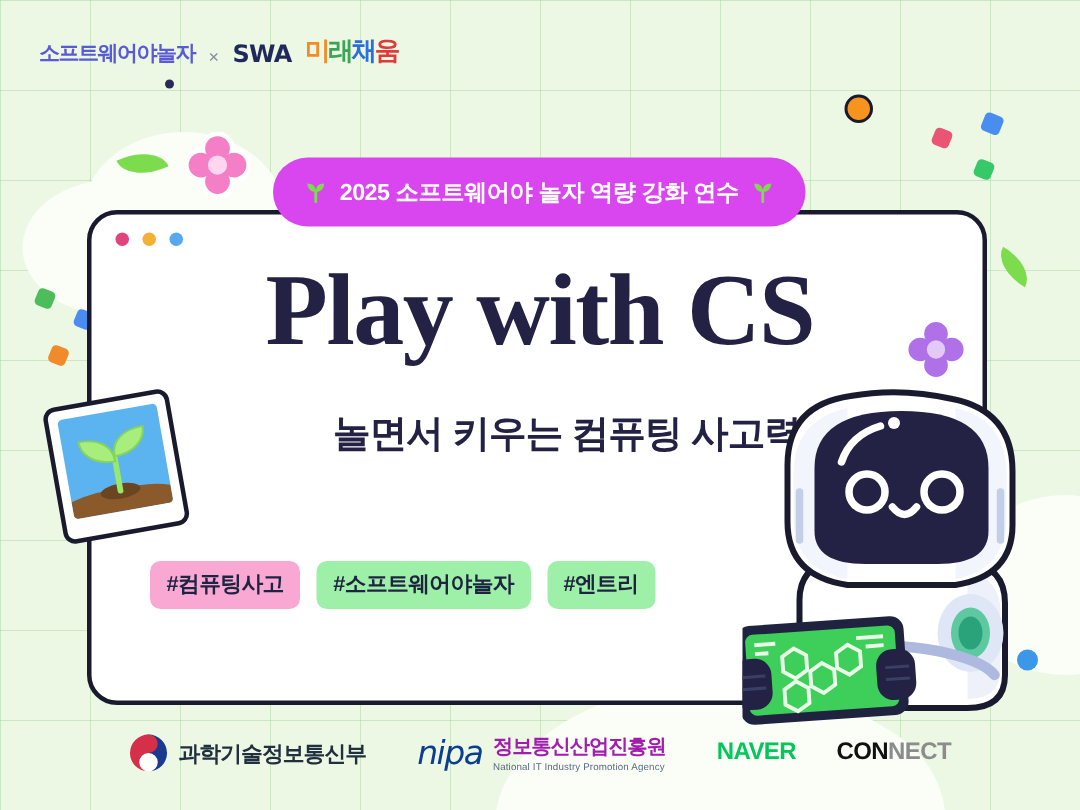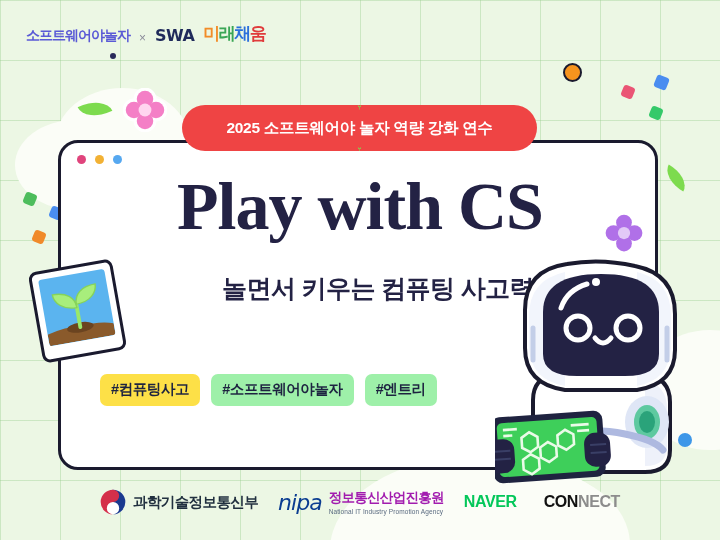--- a/index.html
+++ b/index.html
@@ -35,24 +35,23 @@
   #main-card{
     position:absolute; left:58px; top:140px; width:600px; height:330px;
     background:#ffffff; border:3px solid #1a1a2e; border-radius:20px;
   }
   #window-dots{ position:absolute; left:16px; top:12px; display:flex; gap:9px; }
   #window-dots i{ width:9px; height:9px; border-radius:50%; display:block; }
 
   
   #banner{
     position:absolute; left:182px; top:105px; width:355px; height:46px;
-    background:#ef4444; border-radius:24px;
+    background:#d946ef; border-radius:24px;
     display:flex; align-items:center; justify-content:center; gap:8px;
     z-index:6;
-    flex-direction:column;
   }
   #banner .btxt{
     color:#ffffff; font-size:15.5px; font-weight:bold; letter-spacing:-.3px;
     white-space:nowrap;
   }
 
   
   #headline{
     position:absolute; left:0; right:0; top:172px; text-align:center; z-index:5;
     color:#232244; font-size:68px; font-weight:bold; letter-spacing:-1px;
@@ -87,21 +86,21 @@
   
   .leaf{ position:absolute; background:#7ddb4e; z-index:7;
          border-radius:0 100% 0 100%; }
 
   
   #astronaut{ position:absolute; left:495px; top:250px; width:215px; height:240px; z-index:9; }
 
   
   #logo-bar{
     position:absolute; left:0; right:0; bottom:18px; height:40px;
-    display:flex; align-items:center; justify-content:center; gap:20px; z-index:10;
+    display:flex; align-items:center; justify-content:center; gap:34px; z-index:10;
   }
   .logo-grp{ display:flex; align-items:center; gap:7px; }
   #msit-text{ color:#21303f; font-size:14.5px; font-weight:bold; letter-spacing:-.6px; }
   #nipa-mark{
     color:#0b3d91; font-size:22px; font-weight:normal; font-style:italic;
     letter-spacing:-1px; font-family:"DejaVu Sans", sans-serif;
   }
   #nipa-ko{ color:#a21caf; font-size:13.5px; font-weight:bold; letter-spacing:-.7px; display:block;}
   #nipa-en{ color:#5a6b80; font-size:6.5px; letter-spacing:.1px; display:block; margin-top:1px;}
   #nc-naver{ color:#03c75a; font-size:16px; font-weight:bold; letter-spacing:-.4px;}
@@ -197,21 +196,21 @@
     <path d="M8 15 V7" stroke="#7ddb4e" stroke-width="2" fill="none" stroke-linecap="round"></path>
     <path d="M8 8 C4 8 2 5 2 2 C6 2 8 4 8 8 Z" fill="#7ddb4e"></path>
     <path d="M8 8 C12 8 14 5 14 2 C10 2 8 4 8 8 Z" fill="#7ddb4e"></path>
   </svg>
 </div>
 
 <div id="headline">Play with CS</div>
 <div id="subtitle">놀면서 키우는 컴퓨팅 사고력</div>
 
 <div id="hashtags">
-    <div class="tag" style="background: #fde047; color: rgb(29, 35, 64); text-align: center;">#컴퓨팅사고</div>
+    <div class="tag" style="background: #f9a8d4; color: rgb(29, 35, 64); text-align: center;">#컴퓨팅사고</div>
     <div class="tag" style="background: rgb(158, 240, 169); color: rgb(29, 35, 64);">#소프트웨어야놀자</div>
     <div class="tag" style="background: rgb(158, 240, 169); color: rgb(29, 35, 64);">#엔트리</div>
   </div>
 
 <div id="photo-card">
   <div id="photo-inner">
     <svg width="100%" height="100%" viewBox="0 0 70 80" preserveAspectRatio="none">
       <path d="M0 66 Q20 60 35 63 Q55 60 70 66 L70 80 L0 80 Z" fill="#8a5a2b"></path>
       <ellipse cx="35" cy="64" rx="14" ry="6" fill="#6b4420"></ellipse>
       <path d="M35 64 V34" stroke="#9ae86b" stroke-width="4" fill="none" stroke-linecap="round"></path>

